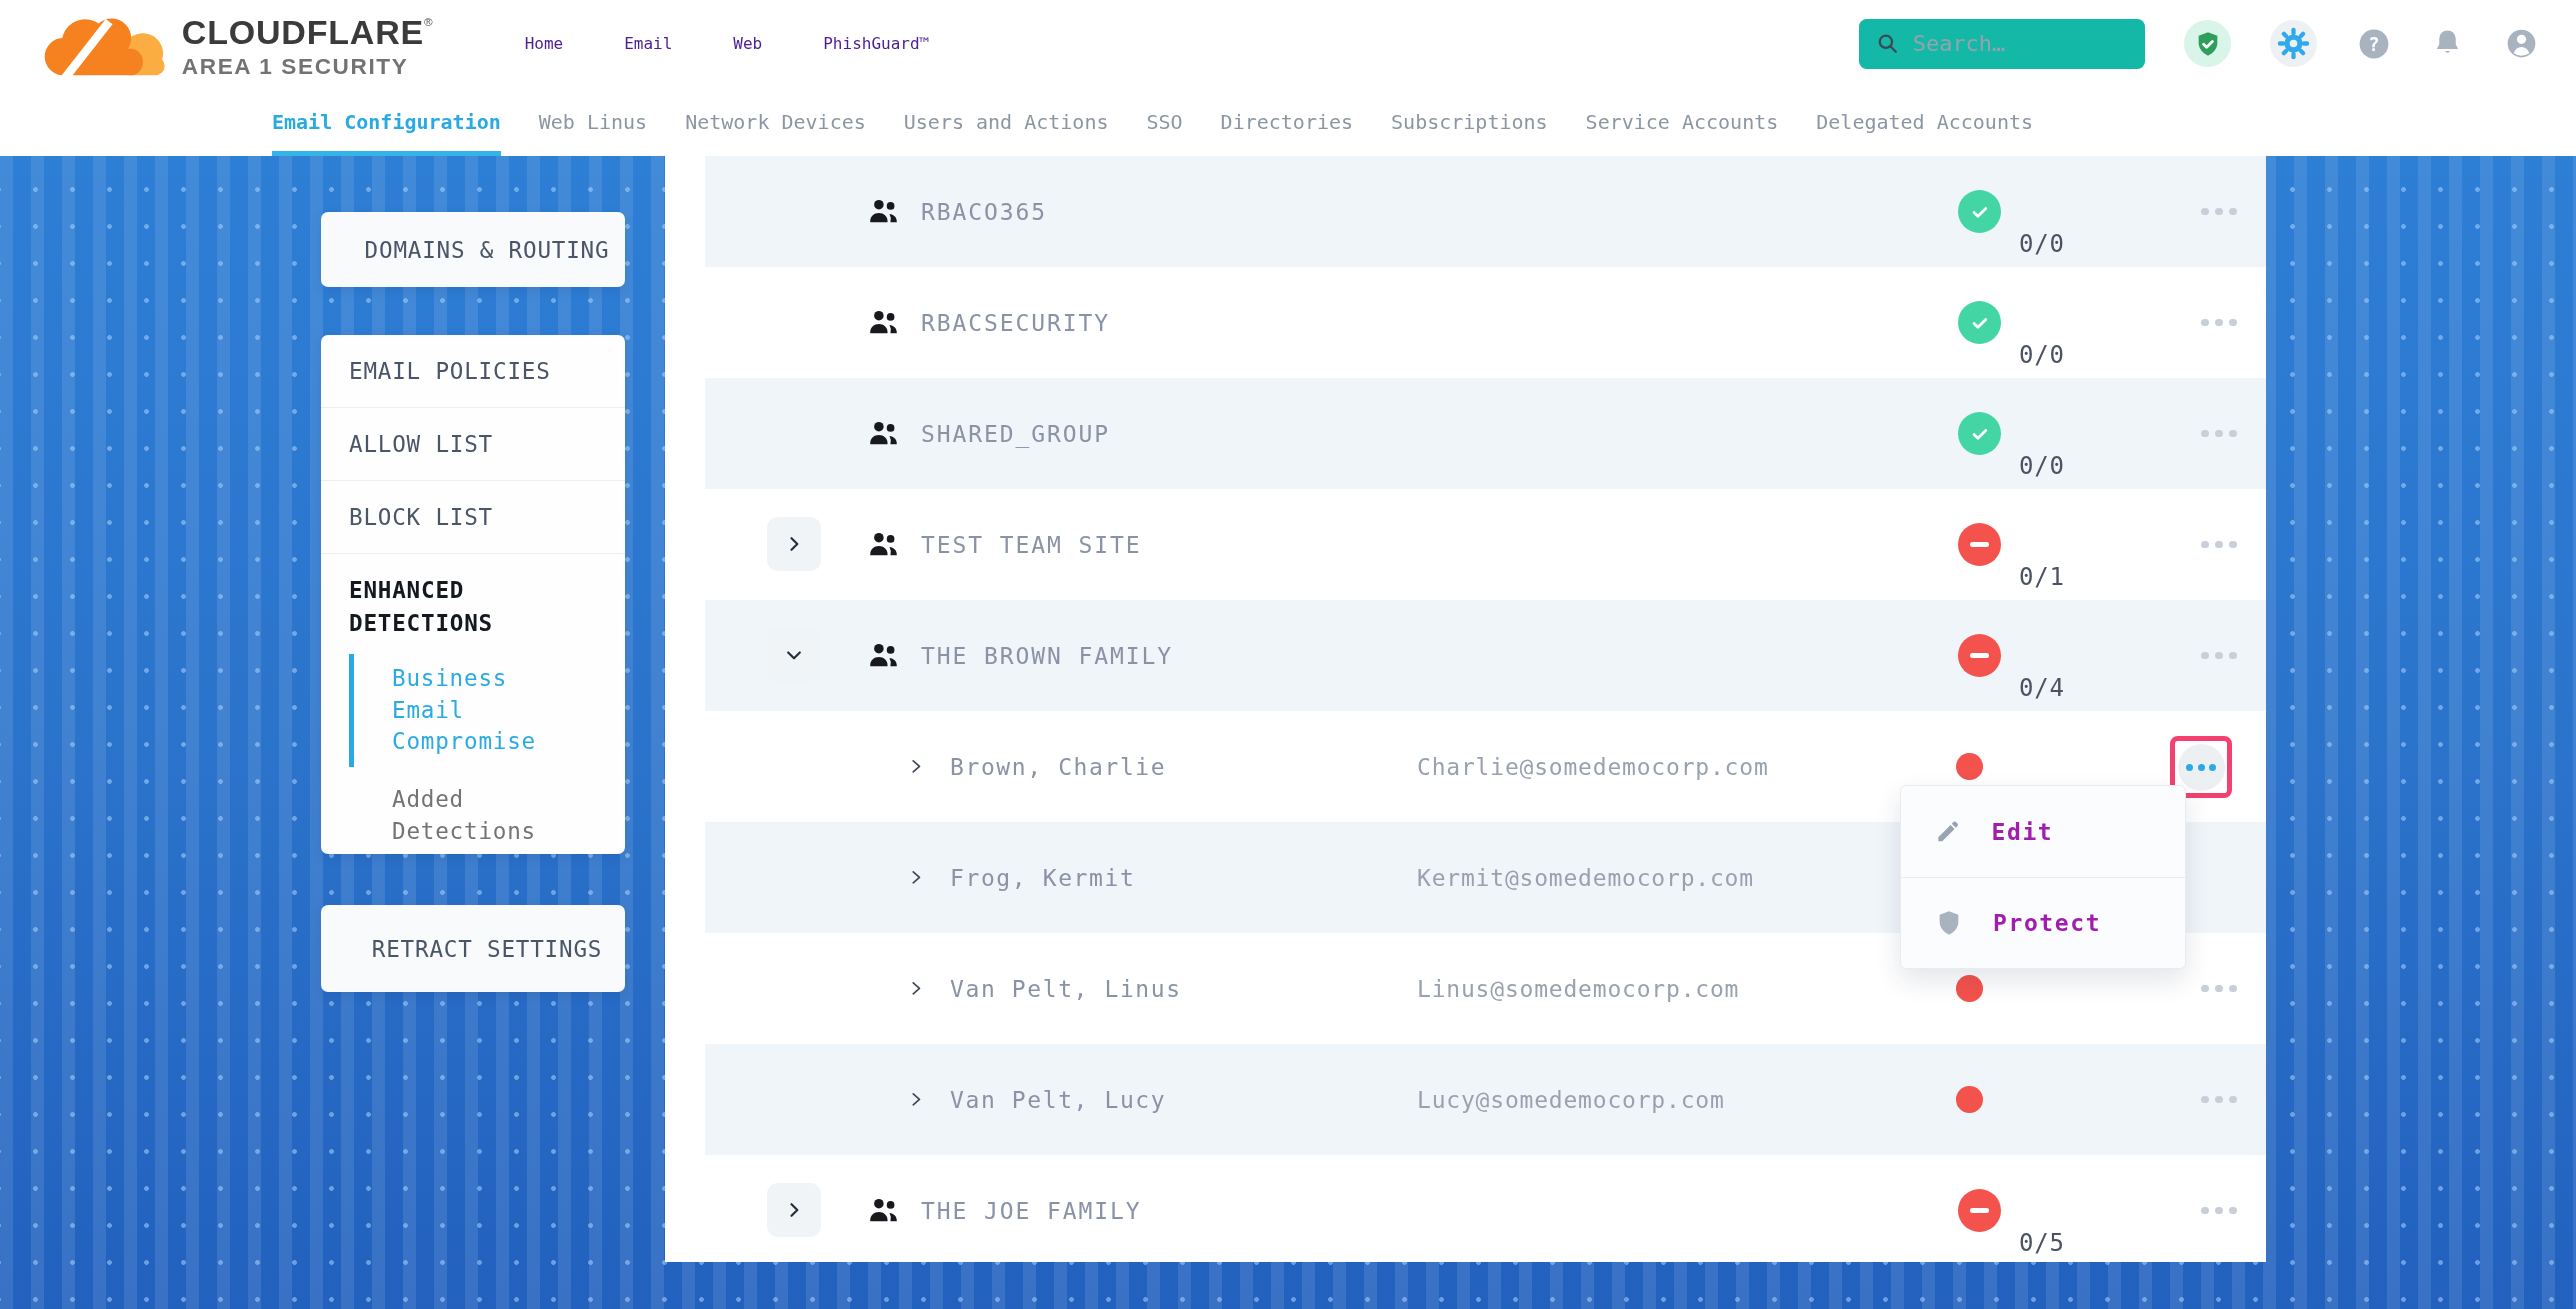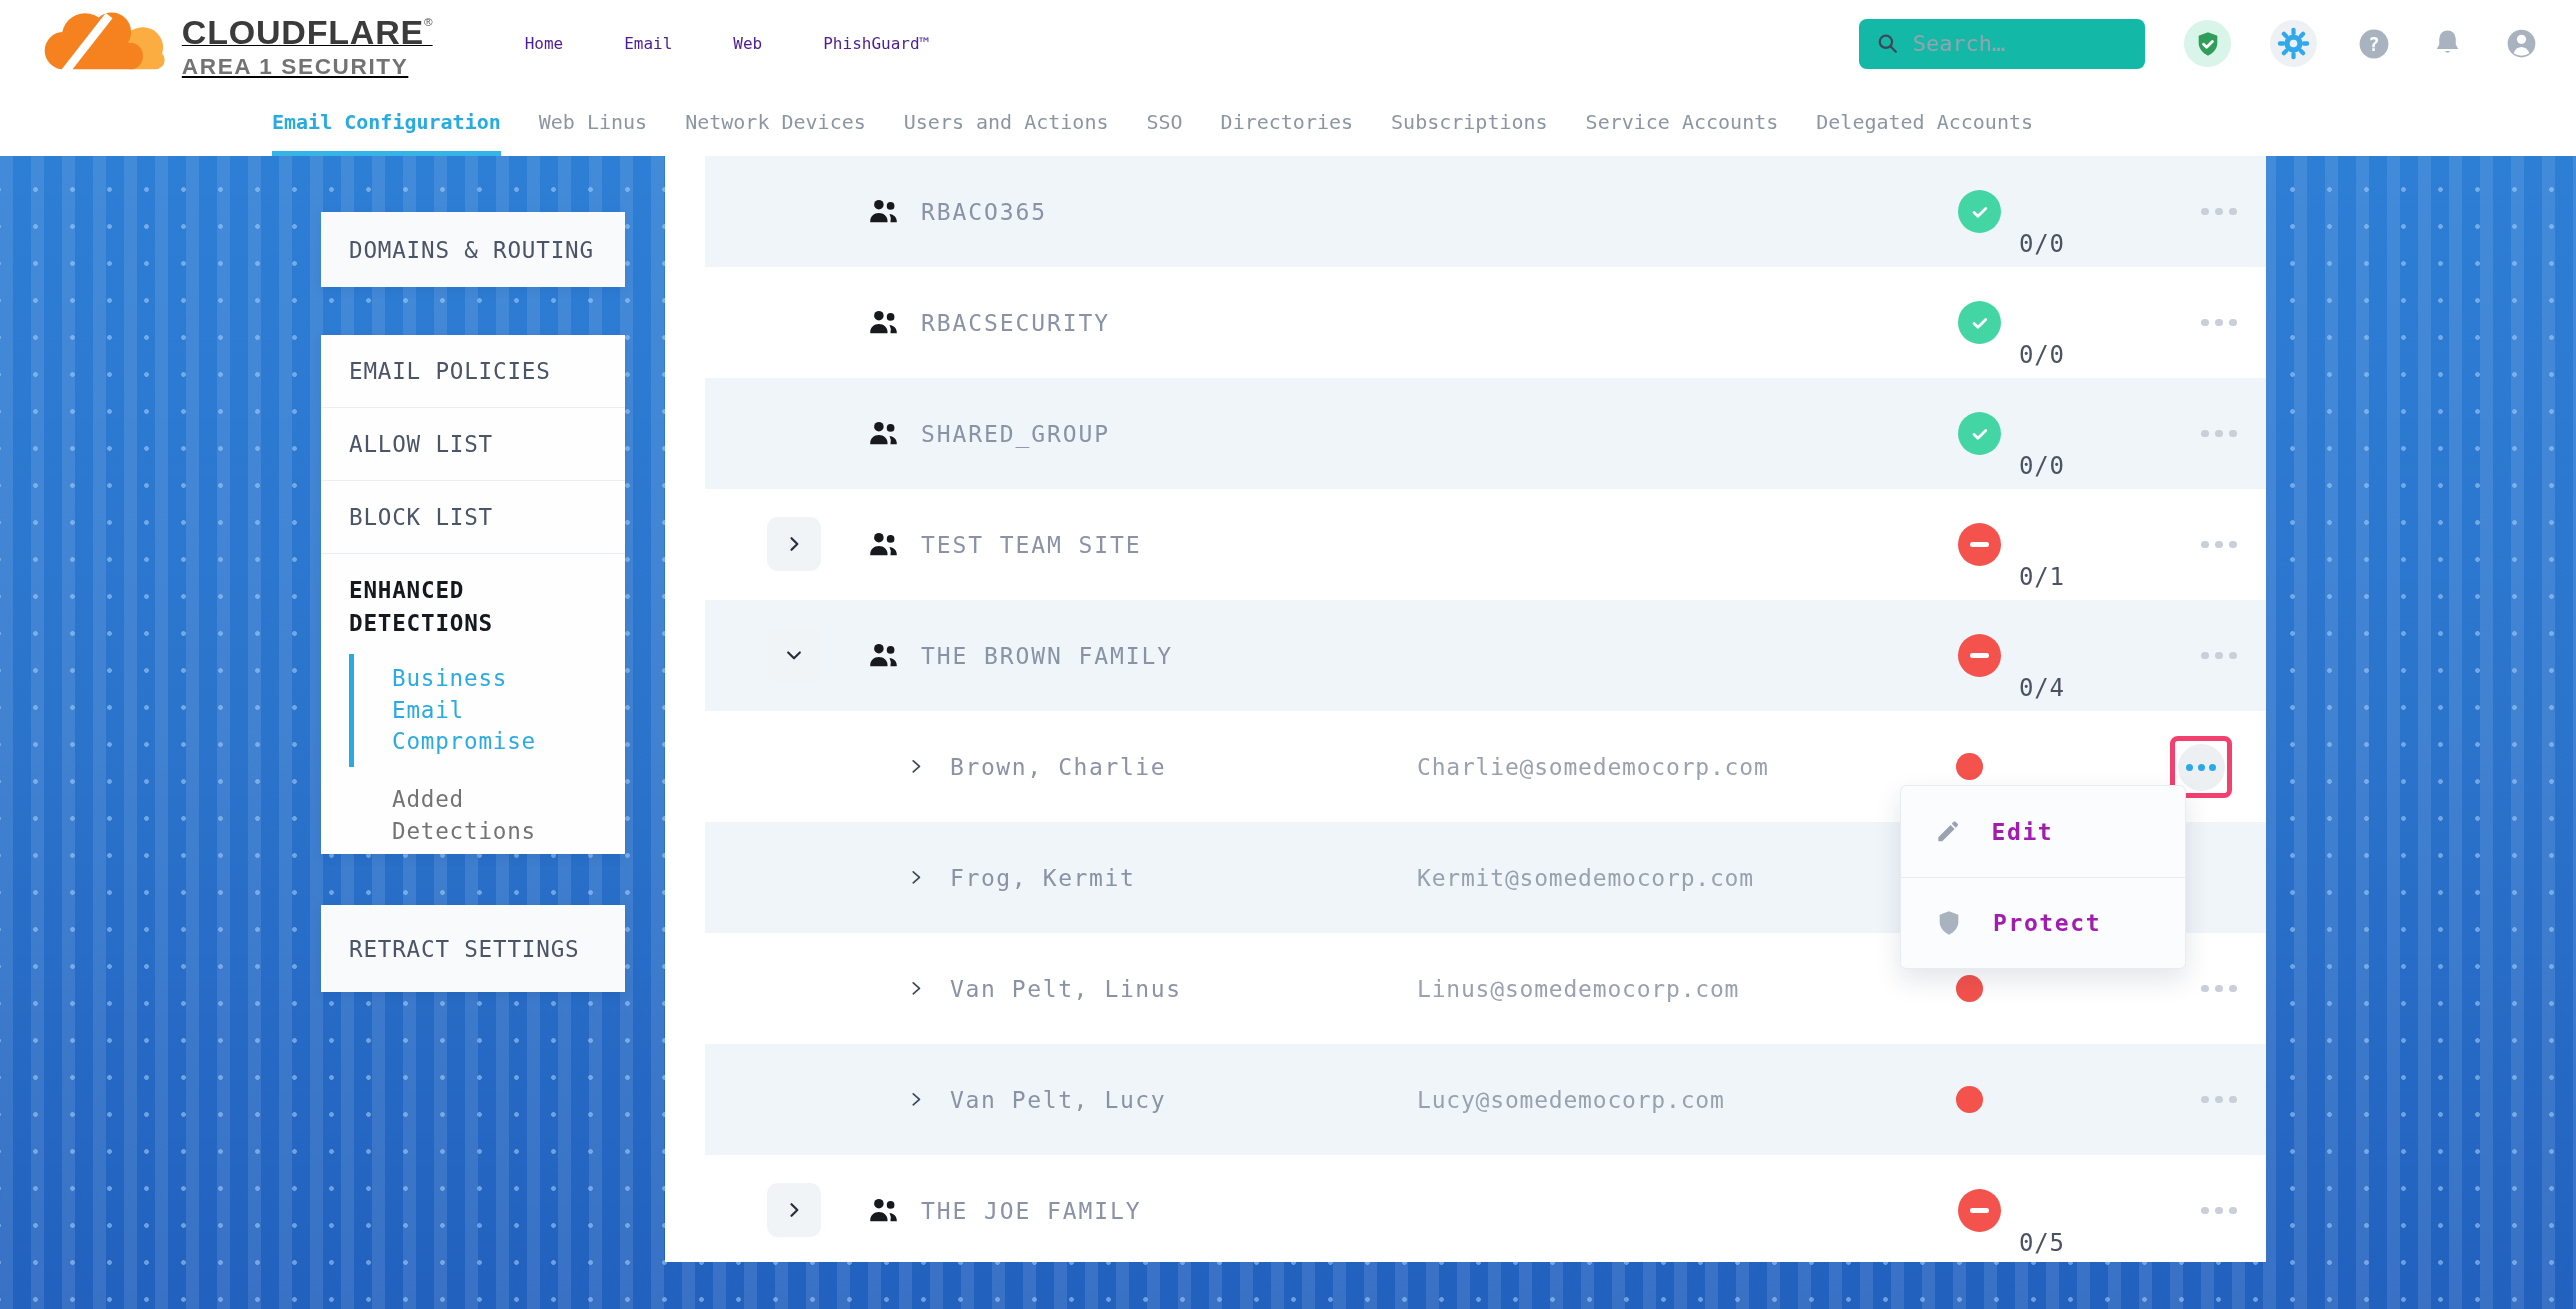--- a/index.html
+++ b/index.html
@@ -11,21 +11,21 @@
       radial-gradient(circle, rgba(170,210,250,.55) 2px, rgba(170,210,250,0) 2.8px),
       repeating-linear-gradient(90deg, rgba(255,255,255,.10) 0 12.5px, rgba(255,255,255,0) 12.5px 31px),
       linear-gradient(180deg,#2E81D8 0%, #2B74CC 55%, #2261BE 100%);
     background-size:37px 37px, 31px 75px, 100% 100%;
     background-position:17px 23px, 0 34px, 0 0;
   }
 
   
   .app-header { position:absolute; top:0; left:0; width:2576px; height:87px; background:#fff; z-index:20;
     display:flex; align-items:center; }
-  .logo-wrap { display:flex; align-items:flex-start; margin-left:40px;text-decoration:underline; }
+  .logo-wrap { display:flex; align-items:flex-end; margin-left:40px; }
   .logo-cloud { width:134px; height:67px; }
   .brand-text { margin-left:7.8px; margin-top:7.8px; font-family:"Liberation Sans",sans-serif; }
   .brand-name { font-size:34px; font-weight:bold; color:#3B3B3B; letter-spacing:0.8px; line-height:1.0; }
   .brand-mark { font-size:11.7px; color:#555; vertical-align:top; }
   .brand-sub  { font-size:22.6px; font-weight:bold; color:#737373; letter-spacing:1.6px; margin-top:4.7px; }
   .main-nav { display:flex; gap:61px; margin-left:92px; }
   .main-nav .nav-item { font-size:16px; color:#4c1d95; cursor:pointer; white-space:nowrap; }
   .header-right { margin-left:auto; margin-right:36px; display:flex; align-items:center; gap:39px; }
   .search-box { width:286px; height:50px; background:#14b8a6; border-radius:7.8px;
     display:flex; align-items:center; padding:0 17px; gap:14px; }
@@ -39,22 +39,22 @@
 
   
   .subnav { position:absolute; top:87px; left:0; width:2576px; height:69px; background:#fff; z-index:19;
     display:flex; align-items:center; padding-left:272px; gap:38px; }
   .tab { position:relative; font-size:20px; color:#8C96A3; height:100%; display:flex; align-items:center;
     white-space:nowrap; cursor:pointer; }
   .tab.active { color:#29ABE2; font-weight:bold; }
   .tab.active::after { content:""; position:absolute; left:0; right:0; bottom:0; height:5.4px; background:#35B4E8; }
 
   
-  .side-card { position:absolute; left:321px; width:304px; background:#F8FAFC; border-radius:0;
-    box-shadow:0 3.1px 11px rgba(15,45,90,.10); z-index:10; }
+  .side-card { position:absolute; left:321px; width:304px; background:#F8FAFC; border-radius:7px;
+    box-shadow:0 3.1px 11px rgba(15,45,90,.10); z-index:10;justify-content:center; }
   .card-domains { top:212px; height:75px; display:flex; align-items:center; }
   .card-policies { top:335px; height:519px; background:#FEFEFF; }
   .card-retract { top:905px; height:87px; display:flex; align-items:center; }
   .side-label { font-size:22.6px; letter-spacing:0.8px; color:#4B5568; padding-left:28px; cursor:pointer; }
   .side-item { position:relative; padding:23px 22px 23px 28px; font-size:22.6px; letter-spacing:0.8px;
     color:#4B5568; border-bottom:0.8px solid #EAEFF3; cursor:pointer; }
   .side-section { padding:20px 22px 15.6px 28px; }
   .side-heading { font-size:22.6px; letter-spacing:0.8px; color:#14181F; font-weight:bold; line-height:1.45; }
   .side-sub { position:relative; padding:12.5px 22px 12.5px 43px; font-size:22.6px; letter-spacing:0.8px;
     line-height:1.4; color:#737373; cursor:pointer; margin-top:11px; }

